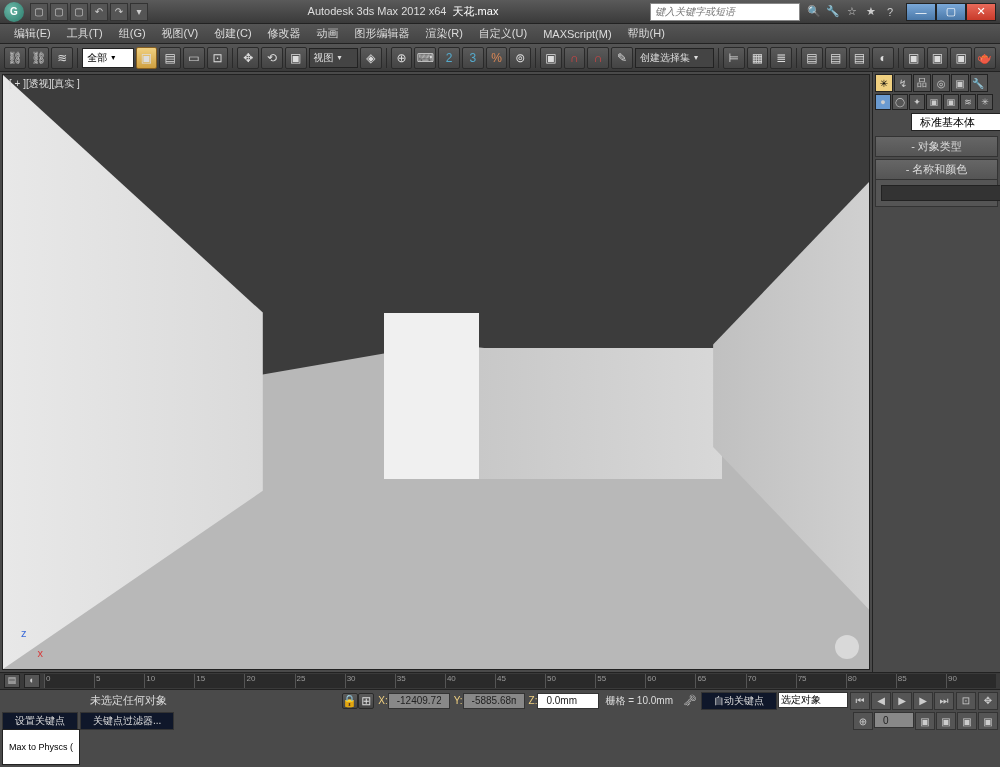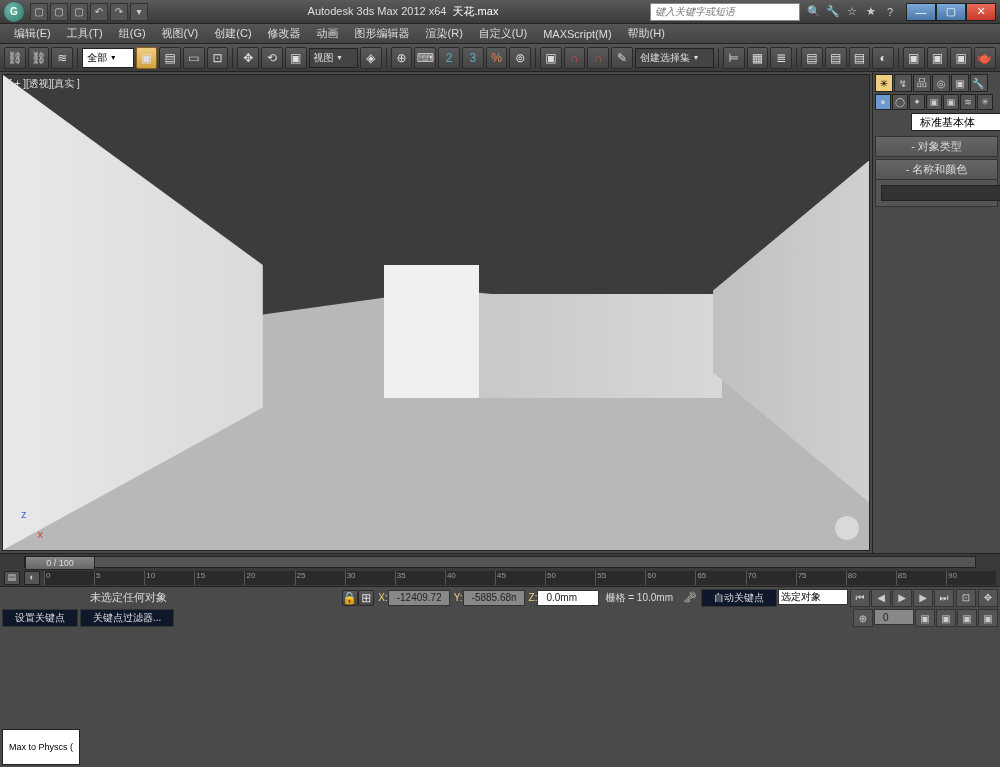--- a/index.html
+++ b/index.html
@@ -27,21 +27,21 @@
 
 .toolbar { height: 28px; background: linear-gradient(#555, #3a3a3a); display: flex; align-items: center; padding: 0 4px; gap: 2px; border-bottom: 1px solid #222; }
 .tb-btn { width: 22px; height: 22px; background: linear-gradient(#5a5a5a, #444); border: 1px solid #2a2a2a; display: flex; align-items: center; justify-content: center; color: #ddd; font-size: 12px; border-radius: 2px; }
 .tb-btn.active { background: linear-gradient(#f0d080, #d0a040); border-color: #886020; }
 .tb-sep { width: 1px; height: 20px; background: #2a2a2a; margin: 0 2px; }
 .tb-dropdown { height: 20px; background: #444; border: 1px solid #222; color: #ddd; padding: 0 4px; font-size: 10px; display: flex; align-items: center; }
 .tb-dropdown.white { background: #fff; color: #000; }
 .tb-dropdown::after { content: "▾"; margin-left: 4px; font-size: 8px; }
 
 
-.main { display: flex; height: 481px; }
+.main { display: flex; height: 600px; }
 .viewport-area { flex: 1; background: #4a4a4a; position: relative; padding: 2px; }
 .viewport { width: 100%; height: 100%; background: #3a3a3a; position: relative; overflow: hidden; border: 1px solid #222; }
 .vp-label { position: absolute; top: 2px; left: 6px; color: #ddd; font-size: 10px; z-index: 10; }
 .render3d { position: absolute; inset: 0; }
 .ceiling { position: absolute; inset: 0; background: #3c3c3c; }
 .floor { position: absolute; left: 0; right: 0; bottom: 0; height: 56%; background: #b8b8b8; clip-path: polygon(0 100%, 0 25%, 51% 2%, 100% 18%, 100% 100%); }
 .wall-left { position: absolute; left: 0; top: 0; width: 30%; height: 100%; background: linear-gradient(to right, #e8e8e8, #dadada); clip-path: polygon(0 0, 100% 40%, 100% 70%, 0 100%); }
 .wall-mid1 { position: absolute; left: 44%; top: 40%; width: 11%; height: 28%; background: #f0f0f0; }
 .wall-mid2 { position: absolute; left: 55%; top: 46%; width: 28%; height: 22%; background: linear-gradient(to right, #c8c8c8, #d8d8d8); }
 .wall-right { position: absolute; right: 0; top: 18%; width: 18%; height: 72%; background: linear-gradient(to left, #d0d0d0, #c0c0c0); clip-path: polygon(0 38%, 100% 0, 100% 100%, 0 62%); }
@@ -232,27 +232,20 @@
     <div class="rollout-body">
       <div class="name-input">
         <input style="">
 
       </div>
     </div>
   </div>
 </div>
 
 <div class="timeline-area">
-  <div class="slider-row">
-    <div style="width:16px"></div>
-    <div class="slider-track">
-      <div class="slider-thumb">0 / 100</div>
-    </div>
-    <div style="width:16px"></div>
-  </div>
   <div class="ruler-row">
     <div class="ruler-btn">▤</div>
     <div class="ruler-btn">◐</div>
     <div class="ler ruler" id="ruler">
         <div class="tick">0</div>
         <div class="tick">5</div>
         <div class="tick">10</div>
         <div class="tick">15</div>
         <div class="tick">20</div>
         <div class="tick">25</div>

